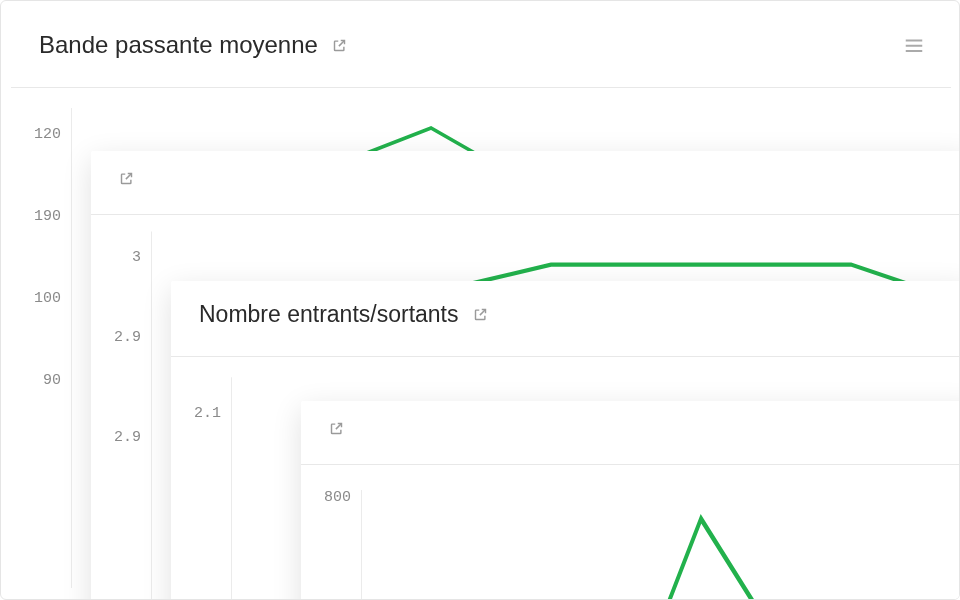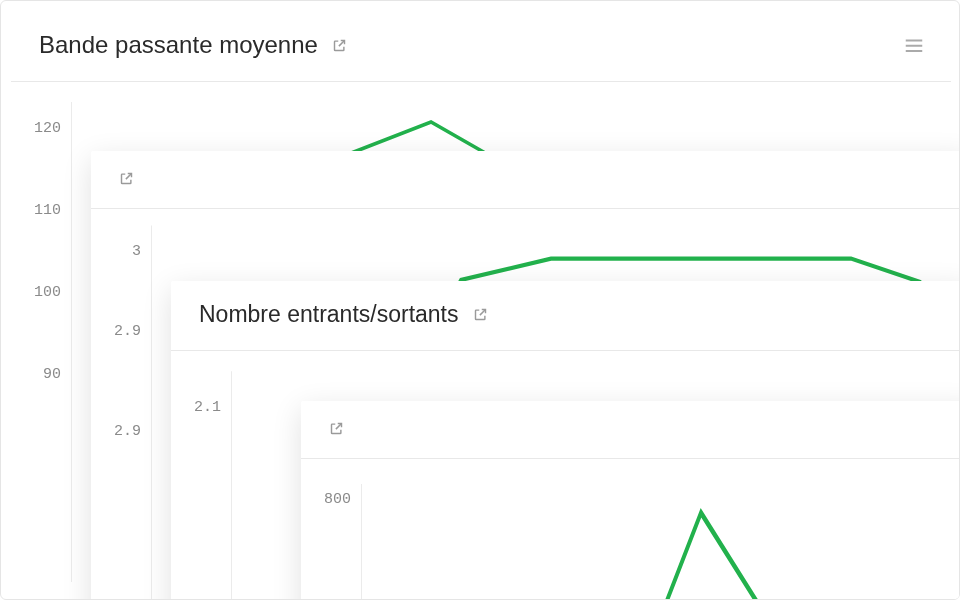--- a/index.html
+++ b/index.html
@@ -16,21 +16,21 @@
     .card {
       position: absolute;
       background: #fff;
       box-shadow: 0 8px 30px rgba(0,0,0,0.12);
       border-radius: 2px;
     }
     .card-header {
       display: flex;
       align-items: center;
       justify-content: space-between;
-      padding: 20px 28px 22px 28px;
+      padding: 20px 28px 28px 28px;
       border-bottom: 1px solid #e8e8e8;
     }
     .card-title-wrap {
       display: flex;
       align-items: center;
       gap: 14px;
     }
     .card-title {
       font-size: 24px;
       font-weight: 400;
@@ -122,21 +122,21 @@
       <svg viewBox="0 0 24 18" stroke="currentColor" stroke-width="2.4">
         <line x1="1" y1="2" x2="23" y2="2"></line>
           <line x1="1" y1="9" x2="23" y2="9"></line>
           <line x1="1" y1="16" x2="23" y2="16"></line>
       </svg>
     </span>
   </div>
   <div class="chart-body">
     <div class="y-labels">
       <span class="y-label" style="top:46px">120</span>
-      <span class="y-label" style="top:128px">110</span>
+      <span class="y-label" style="top:128px">190</span>
       <span class="y-label" style="top:210px">100</span>
       <span class="y-label" style="top:292px">90</span>
     </div>
     <div class="plot">
       <svg viewBox="0 0 880 520" preserveAspectRatio="none">
         <line class="axis-line" x1="0" y1="20" x2="0" y2="500"></line>
         <polyline class="series-line" points="180,95 270,75 360,40 430,80"></polyline>
       </svg>
     </div>
   </div>
@@ -203,21 +203,21 @@
         <svg viewBox="0 0 24 24" fill="none" stroke="currentColor" stroke-width="2.3">
           <path d="M14 4h6v6"></path>
             <path d="M20 4l-9 9"></path>
             <path d="M19 14v5a1 1 0 0 1-1 1H5a1 1 0 0 1-1-1V6a1 1 0 0 1 1-1h5"></path>
         </svg>
       </span>
     </div>
   </div>
   <div class="chart-body">
     <div class="y-labels">
-      <span class="y-label" style="top:40px">800</span>
+      <span class="y-label" style="top:32px">800</span>
     </div>
     <div class="plot">
       <svg viewBox="0 0 620 290" preserveAspectRatio="none">
         <line class="axis-line" x1="0" y1="14" x2="0" y2="280"></line>
         <polyline class="series-line" points="180,180 260,145 340,30 430,110 540,170 610,135"></polyline>
       </svg>
     </div>
   </div>
 </div>
 

